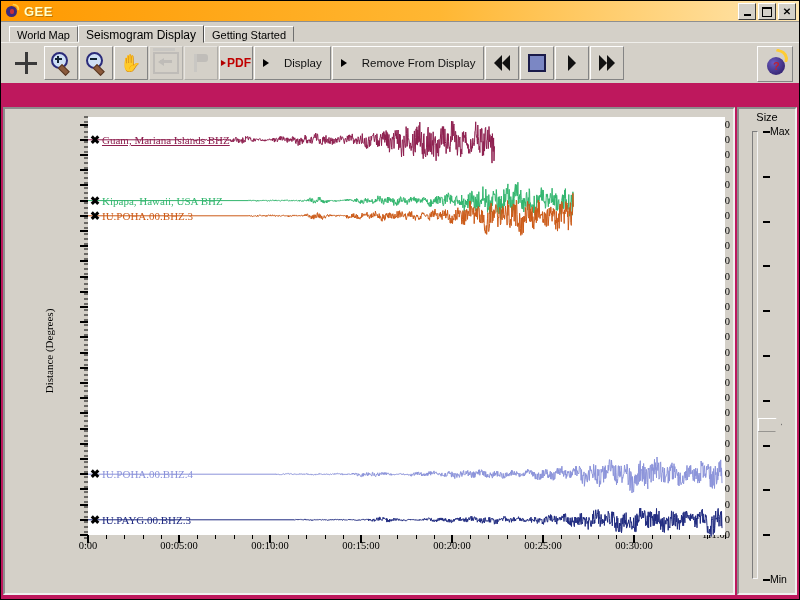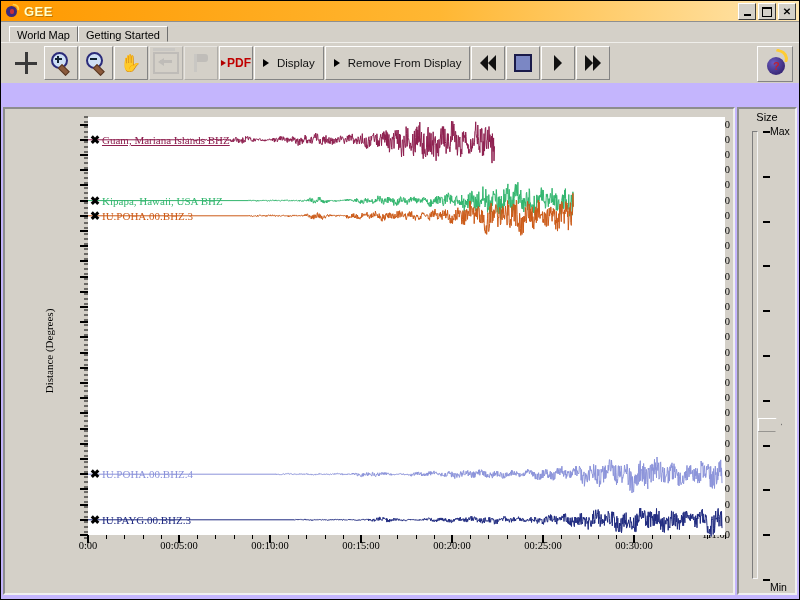--- a/index.html
+++ b/index.html
@@ -5,21 +5,21 @@
   html,body{margin:0;padding:0;}
   body{
     width:800px;height:600px;overflow:hidden;
     font-family:"Liberation Sans",sans-serif;
     background:#d4d0c8;
   }
   .app{
     position:relative;width:800px;height:600px;
     box-sizing:border-box;
     border:1px solid #000;
-    background:#c4b5fd;
+    background:#be185d;
   }
 
   
   .titlebar{
     height:20px;
     background:linear-gradient(to right,#ff9900,#ffb733 55%,#ffe6b0 100%);
     display:flex;align-items:center;
     border-bottom:1px solid #8f8f8f;
     position:relative;
   }
@@ -94,21 +94,21 @@
     position:relative;
   }
   .tbtn{
     height:34px;min-width:34px;box-sizing:border-box;
     background:#d4d0c8;
     border:1px solid;border-color:#fdfdfd #848484 #848484 #fdfdfd;
     display:flex;align-items:center;justify-content:center;
     margin-right:1px;position:relative;
   }
   .tbtn.flat{border-color:#d4d0c8;}
-  .tbtn.text{padding:0 8px;font-size:11.5px;color:#000;gap:4px;}
+  .tbtn.text{padding:0 8px;font-size:11.5px;color:#000;gap:11px;}
   .tbtn.disabled{opacity:.45;}
   .tbtn .lbl{font-size:11.5px;color:#111;}
   .tri{
     width:0;height:0;border-left:6px solid #000;
     border-top:4px solid transparent;border-bottom:4px solid transparent;
     margin-right:4px;
   }
   
   .ic-cross{position:relative;width:22px;height:22px;}
   .ic-cross:before,.ic-cross:after{
@@ -286,20 +286,21 @@
         </div>
       <div class="win-btn">
           <span class="glyph-close">✕</span>
         </div>
     </div>
   </div>
 
 
   <div class="tabrow">
     <div class="tab">World Map</div>
+    <div class="tab active">Seismogram Display</div>
     <div class="tab">Getting Started</div>
   </div>
 
   <div class="toolbar">
     <div class="tbtn flat">
       <div class="ic-cross"></div>
     </div>
     <div class="tbtn">
       <div class="ic-mag">
         <div class="ring"></div>
@@ -608,17 +609,17 @@
           <div class="stick" style="top: 156.4px;"></div>
           <div class="stick" style="top: 201.2px;"></div>
           <div class="stick" style="top: 246px;"></div>
           <div class="stick" style="top: 290.8px;"></div>
           <div class="stick" style="top: 335.6px;"></div>
           <div class="stick" style="top: 380.4px;"></div>
           <div class="stick" style="top: 425.2px;"></div>
           <div class="stick" style="top: 470px;"></div>
         </div>
       <div class="stxt" id="maxlbl" style="top: 22px;">Max</div>
-      <div class="stxt" id="minlbl" style="top: 470px; margin-top: 8px;">Min</div>
+      <div class="stxt" id="minlbl" style="top: 470px;">Min</div>
     </div>
 
   </div>
 </div>
 
 </body></html>

